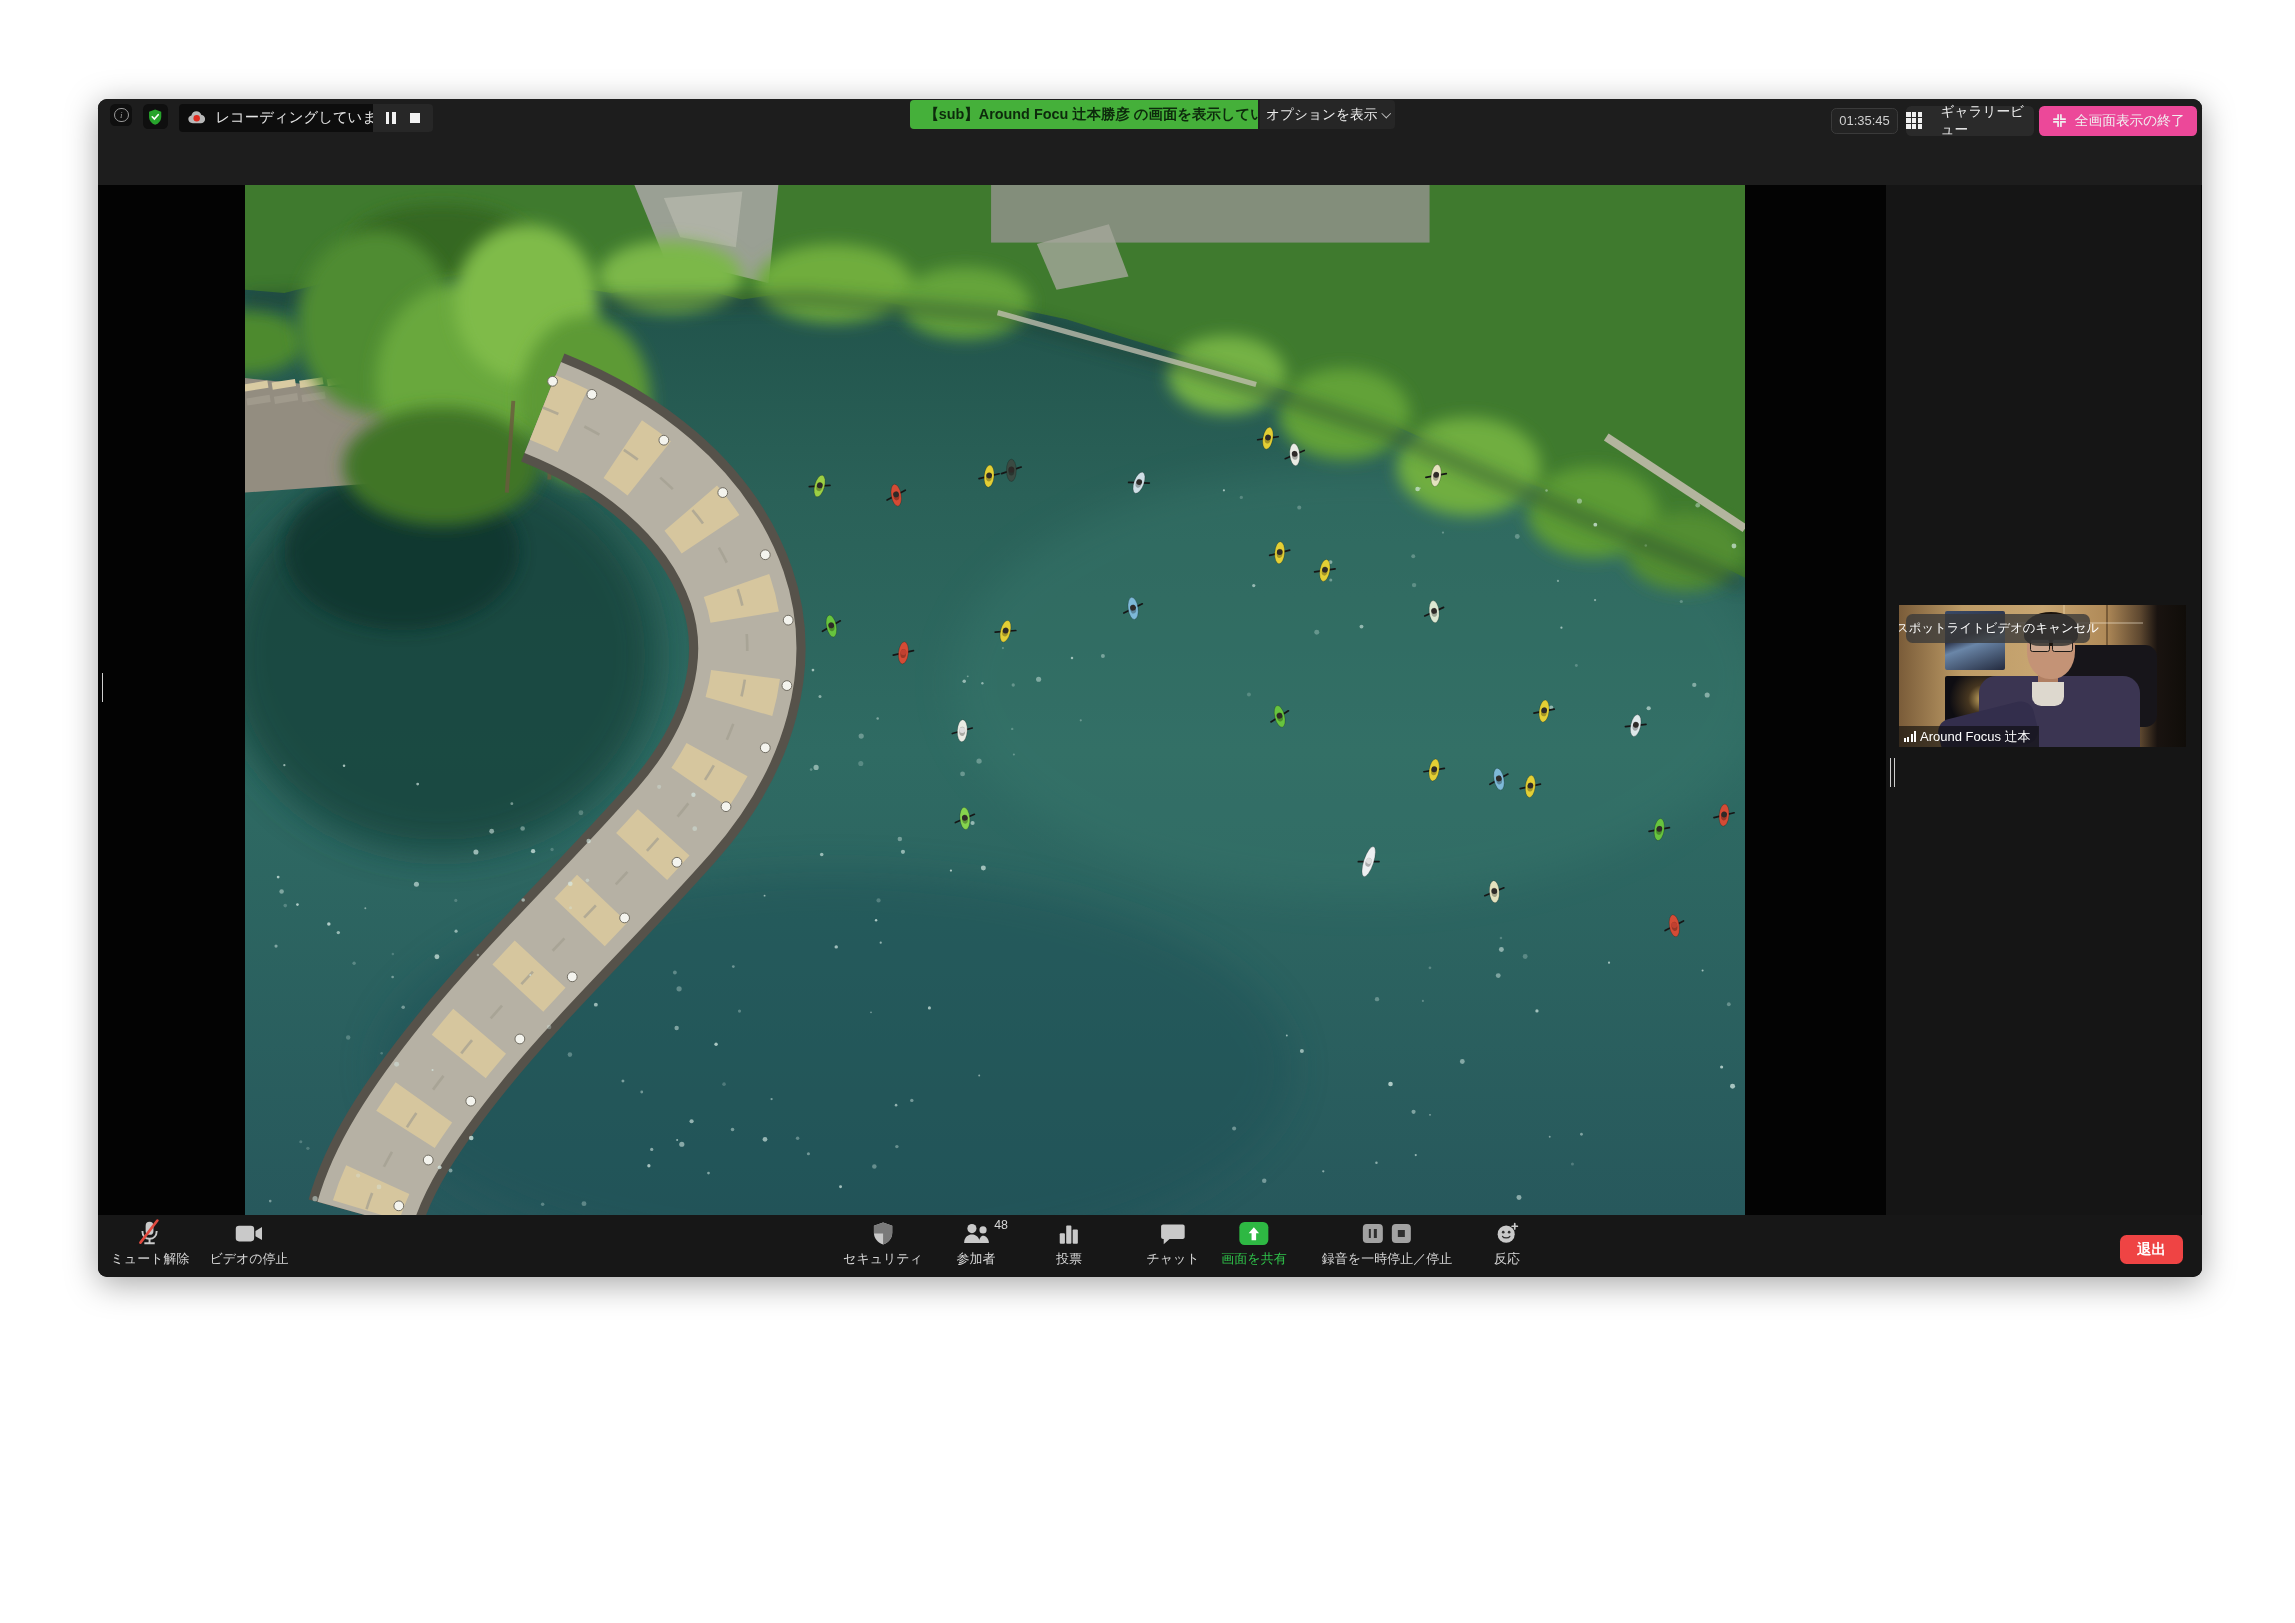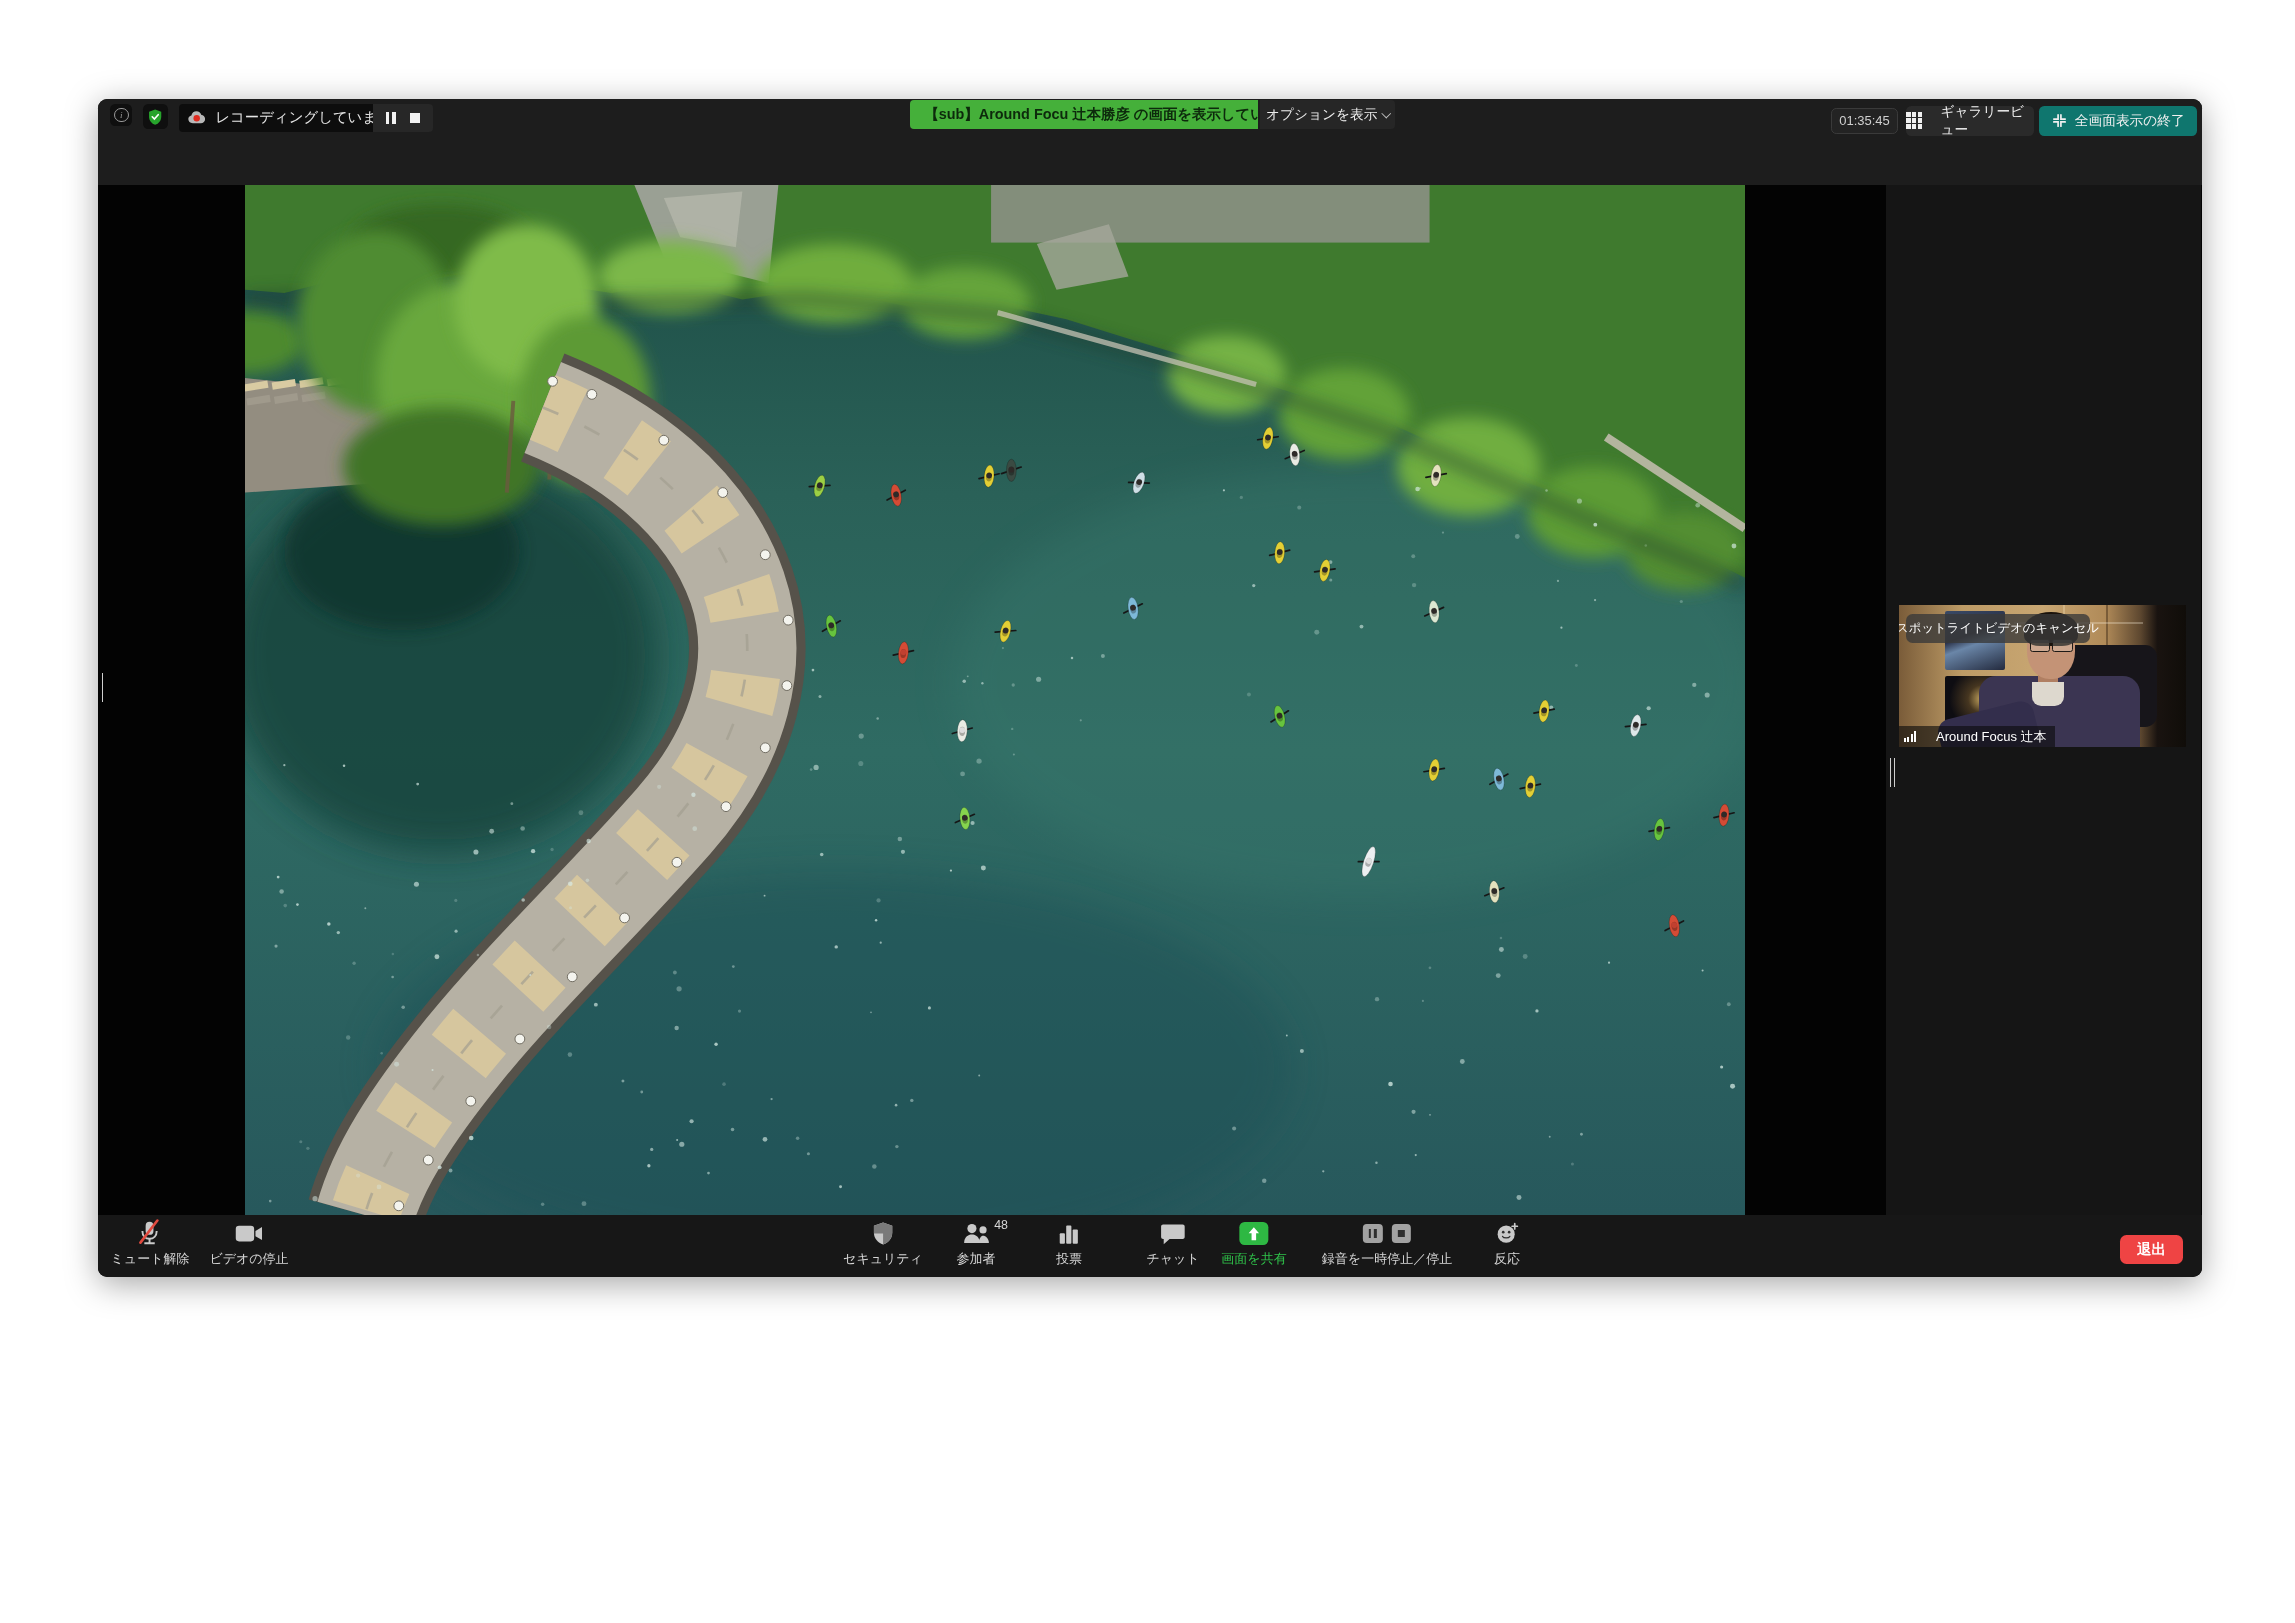--- a/index.html
+++ b/index.html
@@ -31,21 +31,21 @@
     border-radius:3.9px 0 0 3.9px;display:flex;align-items:center;padding:0 9.2px;gap:5.2px;}
   #share-banner .banner-text{color:#0d2a0c;font-size:14.4px;font-weight:700;white-space:nowrap;}
   #options-btn{position:absolute;left:1162px;top:1.3px;width:135px;height:29px;background:#262626;border-radius:0 3.9px 3.9px 0;
     display:flex;align-items:center;justify-content:center;gap:5.2px;color:#ececec;font-size:13.7px;}
   .chev-down{width:6.5px;height:6.5px;border-right:1.3px solid #bdbdbd;border-bottom:1.3px solid #bdbdbd;
     transform:rotate(45deg);margin-top:-2.6px;}
 
   #timer-pill{left:1733px;top:8.5px;width:67px;height:26px;background:#232323;border:0.7px solid #3a3a3a;
     color:#cfcfcf;font-size:13px;}
   #gallery-btn{left:1808px;top:6.5px;width:128px;height:30px;background:#2a2a2a;gap:18px;color:#f0f0f0;font-size:13.7px;}
-  #exitfs-btn{left:1941px;top:6.5px;width:158px;height:30px;background:#0f766e;gap:6.5px;color:#f0f0f0;font-size:13.7px;text-align:right;}
+  #exitfs-btn{left:1941px;top:6.5px;width:158px;height:30px;background:#ec4899;gap:6.5px;color:#f0f0f0;font-size:13.7px;text-align:right;}
   .grid-icon{display:grid;grid-template-columns:repeat(3,4.6px);grid-template-rows:repeat(3,4.6px);gap:1.3px;}
   .grid-icon i{background:#f0f0f0;display:block;}
 
   
   #content{position:absolute;left:0;top:86px;width:2104px;height:1030px;background:#030303;}
   #side-panel{position:absolute;left:1788px;top:0;width:315px;height:1030px;background:#151515;}
   .panel-handle{position:absolute;width:1.3px;height:29px;background:#cfcfcf;top:488px;}
 
   #shared-photo{position:absolute;left:147px;top:0;width:1500px;height:1030px;}
 
@@ -66,21 +66,21 @@
   #vt-arm{left:14%;top:74%;width:34%;height:30%;border-radius:13px;background:#332e4c;transform:rotate(-14deg);}
   #vt-tee{left:46.5%;top:54%;width:11%;height:17%;background:#ddd8ce;border-radius:0 0 9.2px 9.2px;}
   #vt-neck{left:48.5%;top:46%;width:7%;height:12%;background:#b07f62;}
   #vt-head{left:44.5%;top:10%;width:17%;height:42%;border-radius:42% 42% 46% 46%;background:#c49376;}
   #vt-hair{left:43.5%;top:5%;width:19%;height:24%;border-radius:50% 50% 30% 30%;background:#1b130c;}
   #vt-glasses{left:45.5%;top:24%;width:15%;height:9%;display:flex;gap:6%;}
   #vt-glasses i{flex:1;border:1.3px solid #1e1a16;border-radius:2.6px;background:rgba(230,230,225,.25);}
   #vt-tooltip{left:6.5px;top:8.5px;width:184px;height:29px;background:rgba(58,58,58,.80);border-radius:6.5px;
     display:flex;align-items:center;justify-content:center;color:#ffffff;font-size:12.4px;white-space:nowrap;}
   #vt-name{left:0;bottom:0;height:21px;background:rgba(12,12,12,.62);display:flex;align-items:center;
-    gap:20px;padding:0 7.9px 0 5.2px;color:#ffffff;font-size:13px;white-space:nowrap;}
+    gap:4px;padding:0 7.9px 0 5.2px;color:#ffffff;font-size:13px;white-space:nowrap;}
   .sigbars{display:flex;align-items:flex-end;gap:1.3px;height:10.5px;}
   .sigbars i{width:2px;background:#ffffff;display:block;}
   .sigbars i:nth-child(1){height:3.3px;}.sigbars i:nth-child(2){height:5.2px;}
   .sigbars i:nth-child(3){height:7.9px;}.sigbars i:nth-child(4){height:10.5px;}
 
   
   #toolbar{position:absolute;left:0;top:1116px;width:2104px;height:62px;background:#171717;}
   .tbi{position:absolute;top:0;transform:translateX(-50%);display:flex;flex-direction:column;align-items:center;}
   .tbi .icon-row{height:37px;display:flex;align-items:center;}
   .tbi .tbl{color:#d6d6d6;font-size:13px;white-space:nowrap;line-height:1;}

